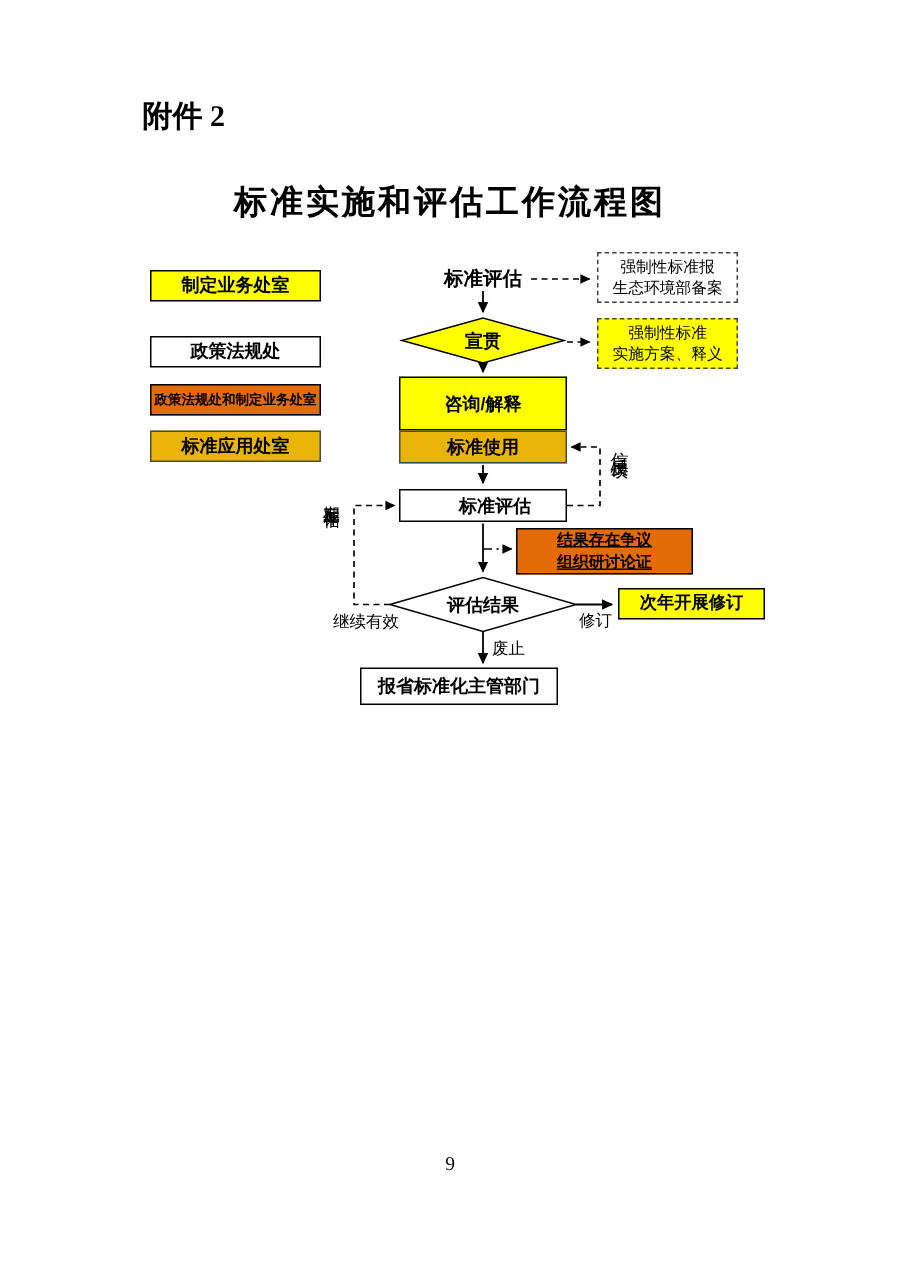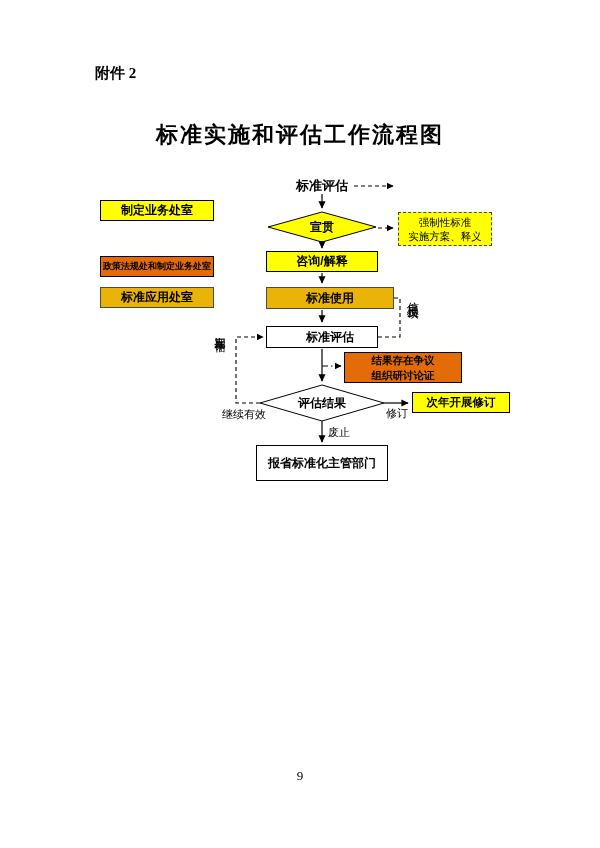--- a/index.html
+++ b/index.html
@@ -5,21 +5,21 @@
   * { margin:0; padding:0; box-sizing:border-box; }
   html,body { background:#ffffff; }
   body {
     width:600px; height:848px; position:relative;
     font-family:"Liberation Sans", sans-serif; color:#000;
   }
   .page { position:absolute; left:0; top:0; width:600px; height:848px; background:#fff; overflow:hidden; }
 
   .attachment {
     position:absolute; left:95px; top:64px;
-    font-family:"Liberation Serif", serif; font-size:15px; font-weight:bold; z-index:2;
+    font-family:"Liberation Serif", serif; font-size:20px; font-weight:bold; z-index:2;
   }
   .doc-title {
     position:absolute; left:0; top:120px; width:600px; text-align:center;
     font-family:"Liberation Serif", serif; font-size:22px; font-weight:bold; letter-spacing:2px; z-index:2;
   }
   .pagenum {
     position:absolute; left:0; top:768px; width:600px; text-align:center;
     font-family:"Liberation Serif", serif; font-size:13px; z-index:2;
   }
 
@@ -76,70 +76,77 @@
 
     <polyline points="378,337 400,337 400,298 381,298" fill="none" stroke="#000" stroke-width="1.1" stroke-dasharray="4 3" marker-end="url(#arr)"></polyline>
 
     <polyline points="260,403 236,403 236,337 263,337" fill="none" stroke="#000" stroke-width="1.1" stroke-dasharray="4 3" marker-end="url(#arr)"></polyline>
   </svg>
 
   <div class="attachment">附件 2</div>
   <div class="doc-title">标准实施和评估工作流程图</div>
   <div class="pagenum">9</div>
 
-  <div class="node yellow bold" style="left:100px;top:200px;width:114px;height:21px;">
+  <div class="node yellow bold" style="left:100px;top:180px;width:114px;height:21px;">
     <span>制定业务处室</span>
+  </div>
+  <div class="node bold" style="left:100px;top:224px;width:114px;height:21px;">
+    <span>政策法规处</span>
   </div>
   <div class="node orange bold legend-small" style="left:100px;top:256px;width:114px;height:21px;">
     <span class="legend-small">政策法规处和制定业务处室</span>
   </div>
   <div class="node blue bold" style="left:100px;top:287px;width:114px;height:21px;">
     <span>标准应用处室</span>
   </div>
 
   <div class="node noborder bold" style="left:280px;top:177px;width:84px;height:18px;font-size:13px;">
     <span>标准评估</span>
   </div>
 
+  <div class="node dashedb note" style="left:398px;top:168px;width:94px;height:34px;">
+    <span>强制性标准报</span>
+    <span>生态环境部备案</span>
+  </div>
 
   <div class="node noborder bold" style="left:292px;top:220px;width:60px;height:15px;">
     <span>宣贯</span>
   </div>
 
   <div class="node yellow dashedb note" style="left:398px;top:212px;width:94px;height:34px;">
     <span>强制性标准</span>
     <span>实施方案、释义</span>
   </div>
 
-  <div class="node yellow bold" style="left:266px;top:251px;width:112px;height:21px;">
+  <div class="node yellow bold" style="left:266px;top:251px;width:112px;height:36px;">
     <span>咨询/解释</span>
   </div>
 
-  <div class="node blue bold" style="left:266px;top:287px;width:128px;height:22px;">
+  <div class="node blue bold" style="left:266px;top:287px;width:112px;height:22px;">
     <span>标准使用</span>
   </div>
 
   <div class="node bold" style="left:266px;top:326px;width:112px;height:22px;padding-left:16px;">
     <span>标准评估</span>
   </div>
 
-  <div class="node orange bold note" style="left:344px;top:352px;width:118px;height:31px;">
+  <div class="node orange bold note" style="left:344px;top:352px;width:118px;height:31px;text-decoration:underline;">
     <span>结果存在争议</span>
     <span>组织研讨论证</span>
   </div>
 
   <div class="node noborder bold" style="left:287px;top:396px;width:70px;height:15px;">
     <span>评估结果</span>
   </div>
 
   <div class="node yellow bold" style="left:412px;top:392px;width:98px;height:21px;font-size:11.5px;">
     <span>次年开展修订</span>
   </div>
 
-  <div class="node bold" style="left:256px;top:445px;width:132px;height:36px;">
+  <div class="node bold" style="left:240px;top:445px;width:132px;height:25px;">
     <span>报省标准化主管部门</span>
   </div>
 
   <div class="vlabel" style="left:404px;top:292px;font-size:12px;">信息反馈</div>
   <div class="vlabel" style="left:212px;top:328px;font-size:11px;letter-spacing:1px;">定期五年评估</div>
   <div class="flabel" style="left:222px;top:407px;">继续有效</div>
   <div class="flabel" style="left:386px;top:406px;">修订</div>
   <div class="flabel" style="left:328px;top:425px;">废止</div>
 
 </div>

